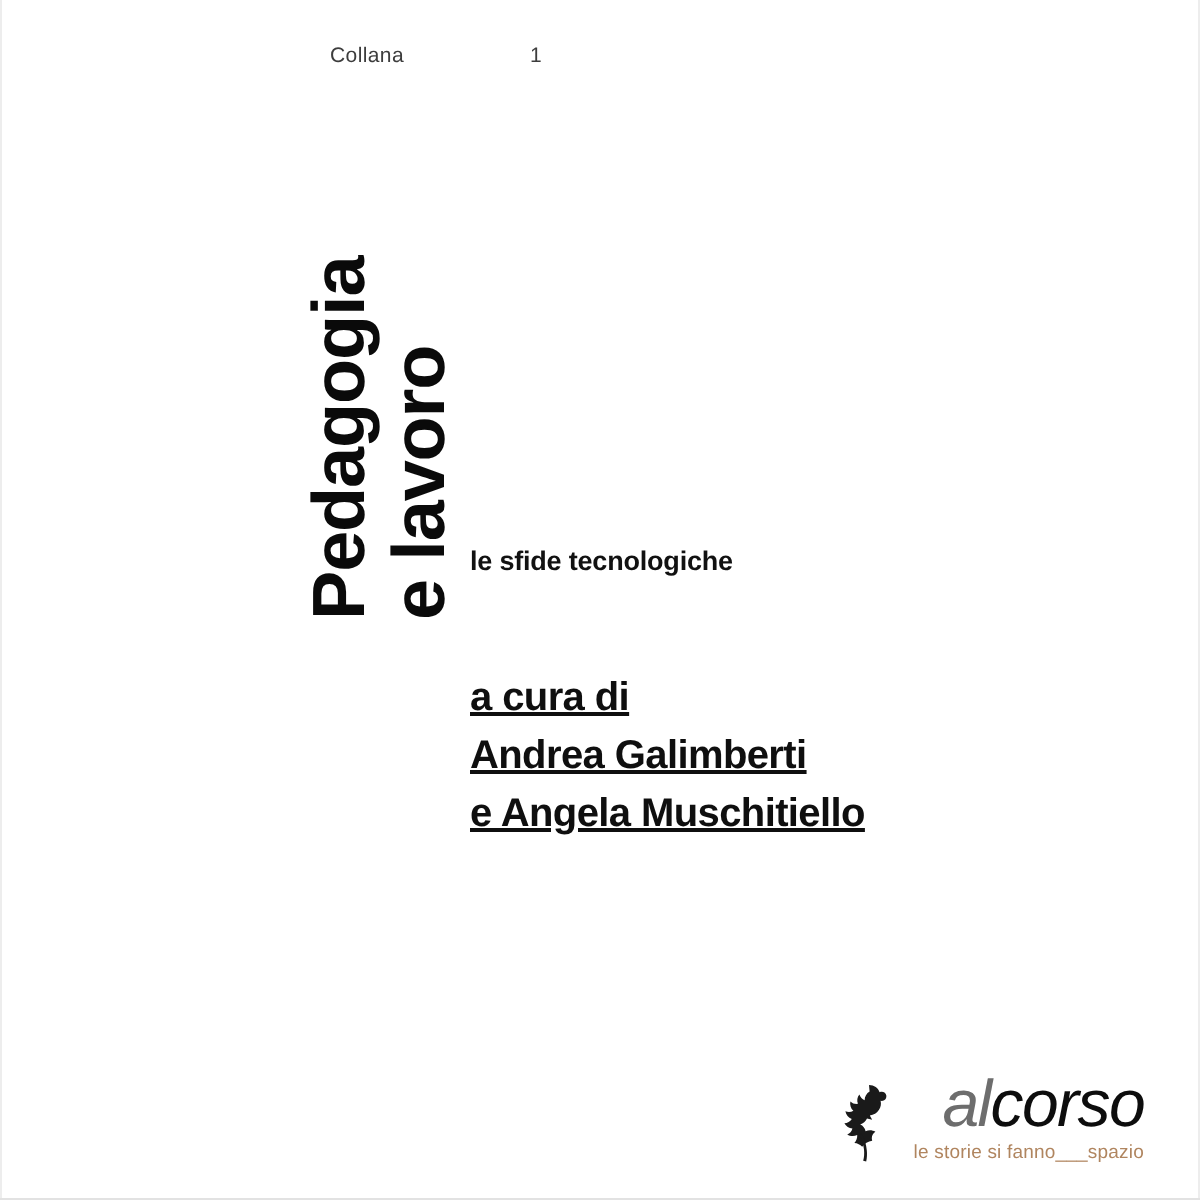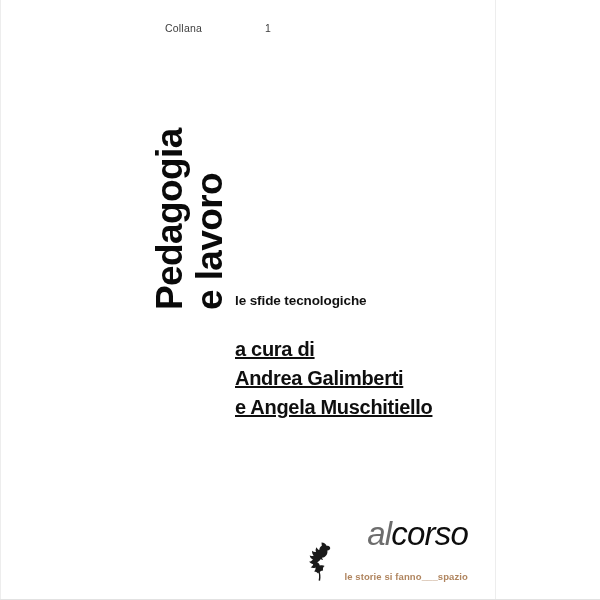--- a/index.html
+++ b/index.html
@@ -9,21 +9,21 @@
   body {
     width: 600px;
     height: 600px;
     background: #ffffff;
     font-family: "Liberation Sans", sans-serif;
     color: #000000;
     overflow: hidden;
   }
   .page {
     position: relative;
-    width: 496px;
+    width: 600px;
     height: 600px;
     background: #ffffff;
     box-sizing: border-box;
     border-radius: 18px;
   }
   
   .edge-left, .edge-right {
     position: absolute;
     top: 0;
     width: 1px;
@@ -104,21 +104,20 @@
   }
 
   .subtitle {
     position: absolute;
     left: 235px;
     top: 273px;
     font-size: 13.5px;
     font-weight: bold;
     color: #111111;
     letter-spacing: -0.1px;
-    margin-top: 20px;
   }
 
   .editors {
     position: absolute;
     left: 235px;
     top: 335px;
     font-size: 20px;
     font-weight: bold;
     line-height: 1.45;
     color: #0f0f0f;
@@ -150,25 +149,24 @@
     font-size: 33px;
     line-height: 1;
     letter-spacing: -0.8px;
     display: flex;
     align-items: baseline;
     font-style: italic;
   }
   .logo-word .al { color: #6d6d6d; font-weight: normal; }
   .logo-word .corso { color: #0d0d0d; font-weight: normal; }
   .logo-tag {
-    margin-top: 21px;
+    margin-top: 3px;
     font-size: 9.5px;
     color: #b0855f;
     letter-spacing: 0.1px;
-    font-weight: bold;
   }
 </style>
 </head>
 <body>
 
 <div class="page">
 
   <div class="edge-left"></div>
   <div class="edge-right"></div>
   <div class="edge-bottom"></div>

